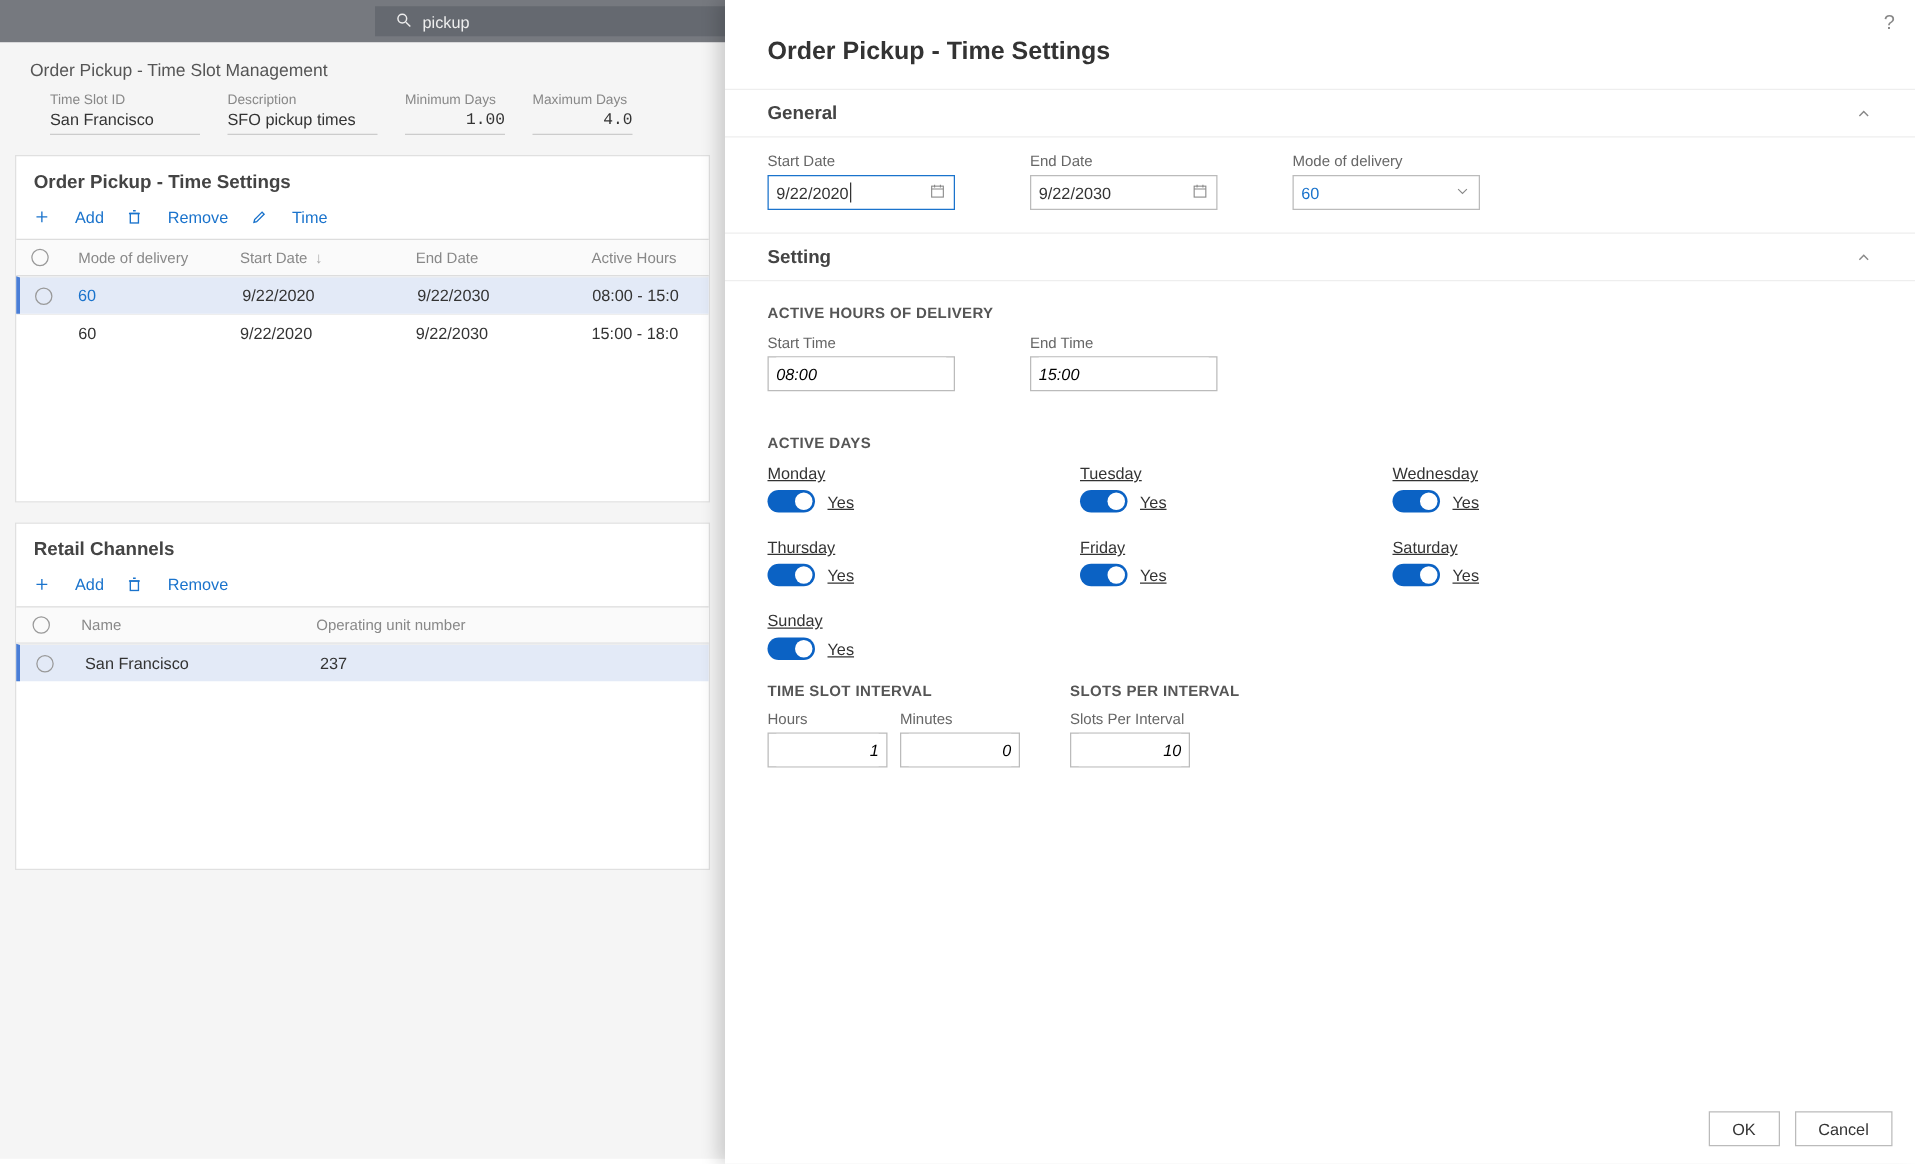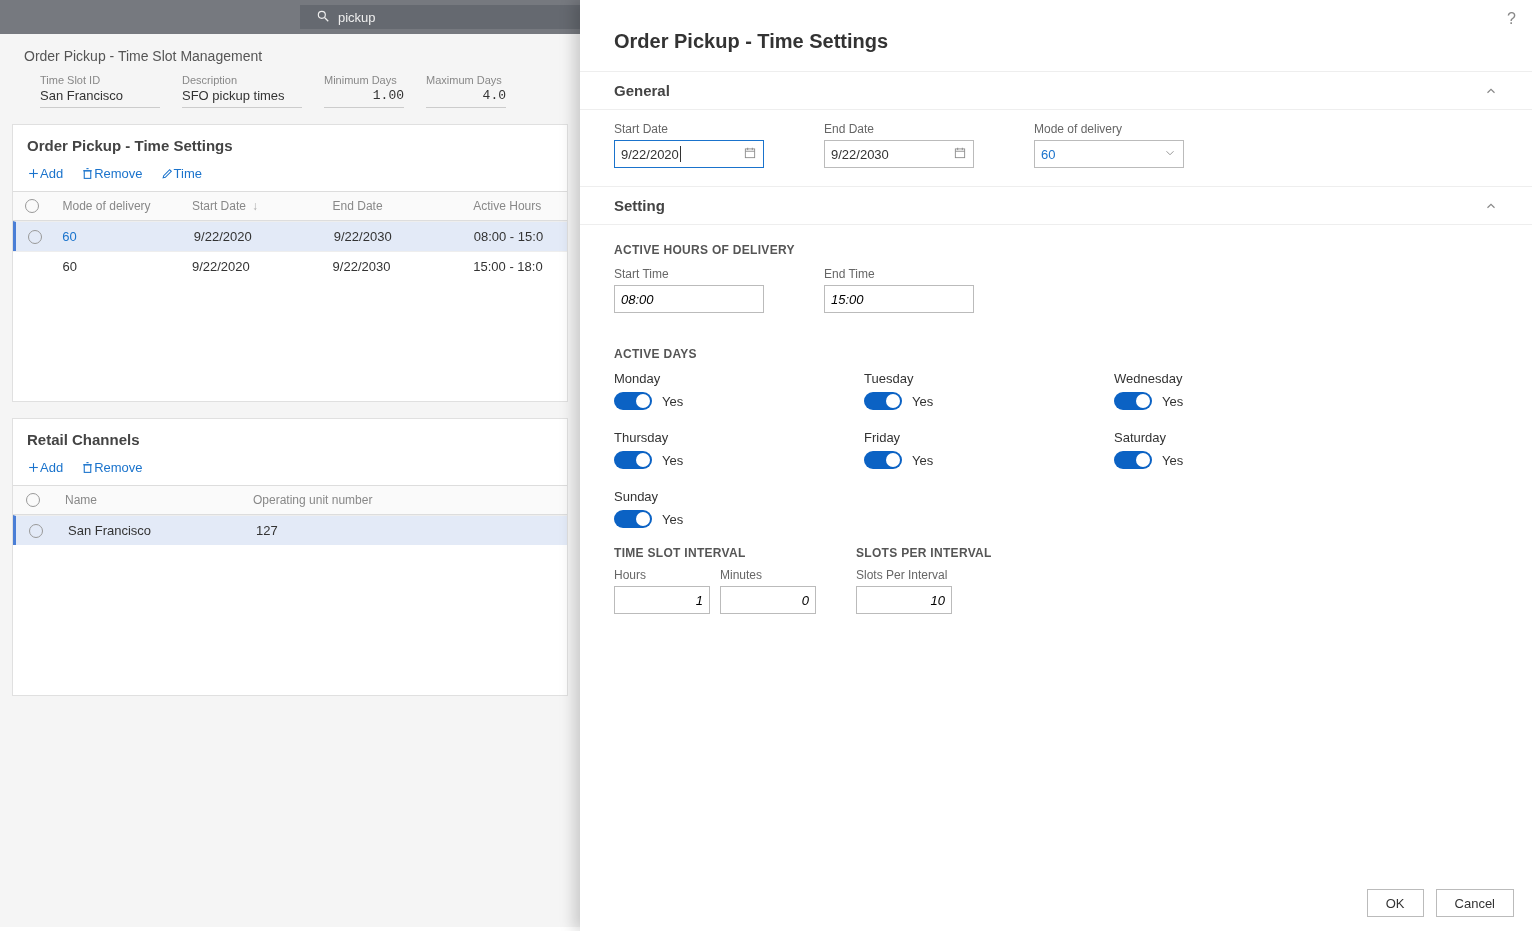--- a/index.html
+++ b/index.html
@@ -11,21 +11,21 @@
   .bg-content { position:absolute; left:0; top:34px; width:580px; bottom:4px; background:#f5f5f5; padding:0; overflow:hidden;}
   .bg-content .page-title { padding:14px 24px 10px; color:#555; font-size:14px;}
   .form-strip { display:flex; gap:0; padding:0 40px; color:#777;}
   .form-strip .fld { display:flex; flex-direction:column; margin-right:22px;}
   .form-strip .fld .lb { font-size:11px; color:#888;}
   .form-strip .fld .vl { font-size:13px; color:#333; border-bottom:1px solid #ccc; padding:2px 0 4px; min-width:120px;}
   .form-strip .fld.num .vl { text-align:right; min-width:80px;font-family:Liberation Mono, monospace;}
   .card { margin:16px 12px; background:#fff; border:1px solid #e0e0e0;}
   .card h3 { margin:0; padding:12px 14px 8px; font-size:15px; font-weight:600; color:#444;}
   .toolbar { display:flex; gap:18px; padding:4px 14px 10px; color:#1a73cc; font-size:13px;}
-  .toolbar .btn { display:flex; align-items:center; gap:0; cursor:pointer;justify-content:space-between;}
+  .toolbar .btn { display:flex; align-items:center; gap:20px; cursor:pointer;justify-content:space-between;}
   .toolbar svg { width:13px; height:13px; stroke:#1a73cc; fill:none; stroke-width:2;}
   .grid-head, .grid-row { display:flex; align-items:center; height:30px; border-top:1px solid #eee;}
   .grid-head { color:#888; font-size:12px; background:#fafafa; border-top:1px solid #ddd; border-bottom:1px solid #ddd;}
   .grid-row.sel { background:#e3eaf7; border-left:3px solid #4a7ed6; position:relative;}
   .grid-row.sel .c0 { padding-left:9px; }
   .c-check { width:40px; display:flex; justify-content:center;}
   .c-check .ring { width:14px; height:14px; border:1.5px solid #999; border-radius:50%;}
   .c0 { width:150px; padding-left:12px;}
   .c1 { width:150px;}
   .c2 { width:150px;}
@@ -48,21 +48,21 @@
   .inp { width:150px; height:28px; border:1px solid #bbb; display:flex; align-items:center; padding:0 6px; font-size:13px; color:#333; background:#fff; position:relative;}
   .inp.focus { border:1px solid #1a73cc;}
   .inp .caret { width:1px; height:16px; background:#333; margin-left:1px;}
   .inp .ricon { margin-left:auto;}
   .inp .ricon svg { width:14px; height:14px; stroke:#888; fill:none; stroke-width:1.5;}
   .inp.sel .txt { color:#1a73cc;}
   .inp input.plain { border:none; outline:none; width:100%; height:100%; font-size:13px; font-family:inherit; text-align:left; padding:0;font-style:italic;}
   .inp input.plain.rt { text-align:right;}
   .sub-hd { font-size:12px; font-weight:700; color:#555; letter-spacing:0.3px; margin:6px 0 10px;}
   .days-grid { display:grid; grid-template-columns:repeat(3, 250px); row-gap:20px; margin-bottom:18px;}
-  .day { display:flex; flex-direction:column; gap:6px;}
+  .day { display:flex; flex-direction:column; gap:6px;text-decoration:underline;}
   .day .lb { font-size:13px; color:#333;}
   .tg-row { display:flex; align-items:center; gap:10px;text-align:center;}
   .toggle { width:38px; height:18px; border-radius:10px; background:#0b62c4; position:relative; cursor:pointer;}
   .toggle .knob { width:14px; height:14px; background:#fff; border-radius:50%; position:absolute; top:2px; right:2px;}
   .cols { display:flex; gap:40px;}
   .col-group .gh { font-size:12px; font-weight:700; color:#555; letter-spacing:0.3px; margin-bottom:8px;}
   .subfields { display:flex; gap:10px;}
   .panel-footer { margin-top:auto; padding:14px 18px; display:flex; gap:12px; justify-content:flex-end;}
   .pbtn { border:1px solid #bbb; background:#fff; height:28px; padding:0 18px; font-size:13px; color:#333; cursor:pointer;}
   .inp.small { width:96px;}
@@ -180,21 +180,21 @@
           <div class="ring"></div>
         </div>
       <div class="ch-name">Name</div>
       <div class="ch-num">Operating unit number</div>
     </div>
     <div class="grid-row sel">
       <div class="c-check">
           <div class="ring"></div>
         </div>
       <div class="ch-name">San Francisco</div>
-      <div class="ch-num">127</div>
+      <div class="ch-num">237</div>
     </div>
     <div style="height:150px"></div>
   </div>
 </div>
 
 <div class="panel">
   <div class="help">?</div>
   <h2>Order Pickup - Time Settings</h2>
 
   <div class="section-hd">

